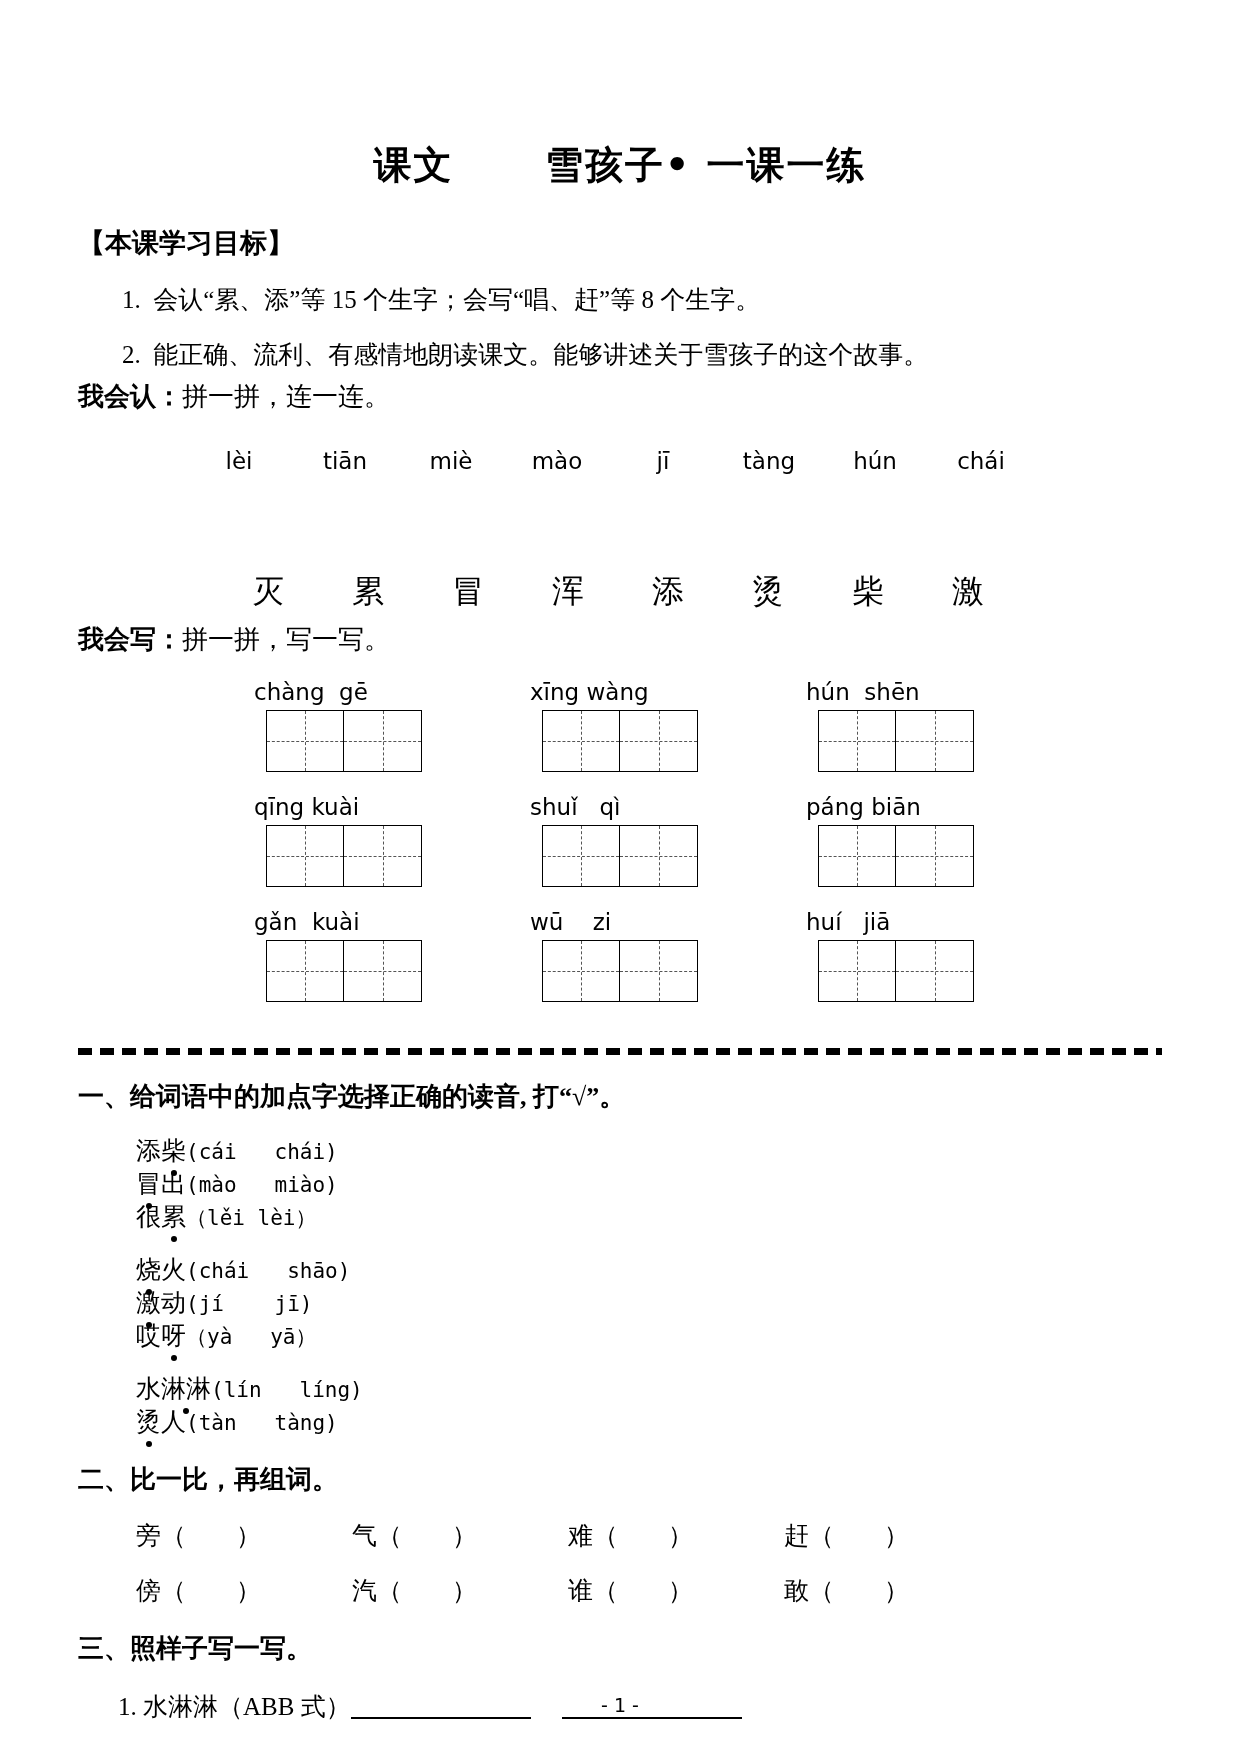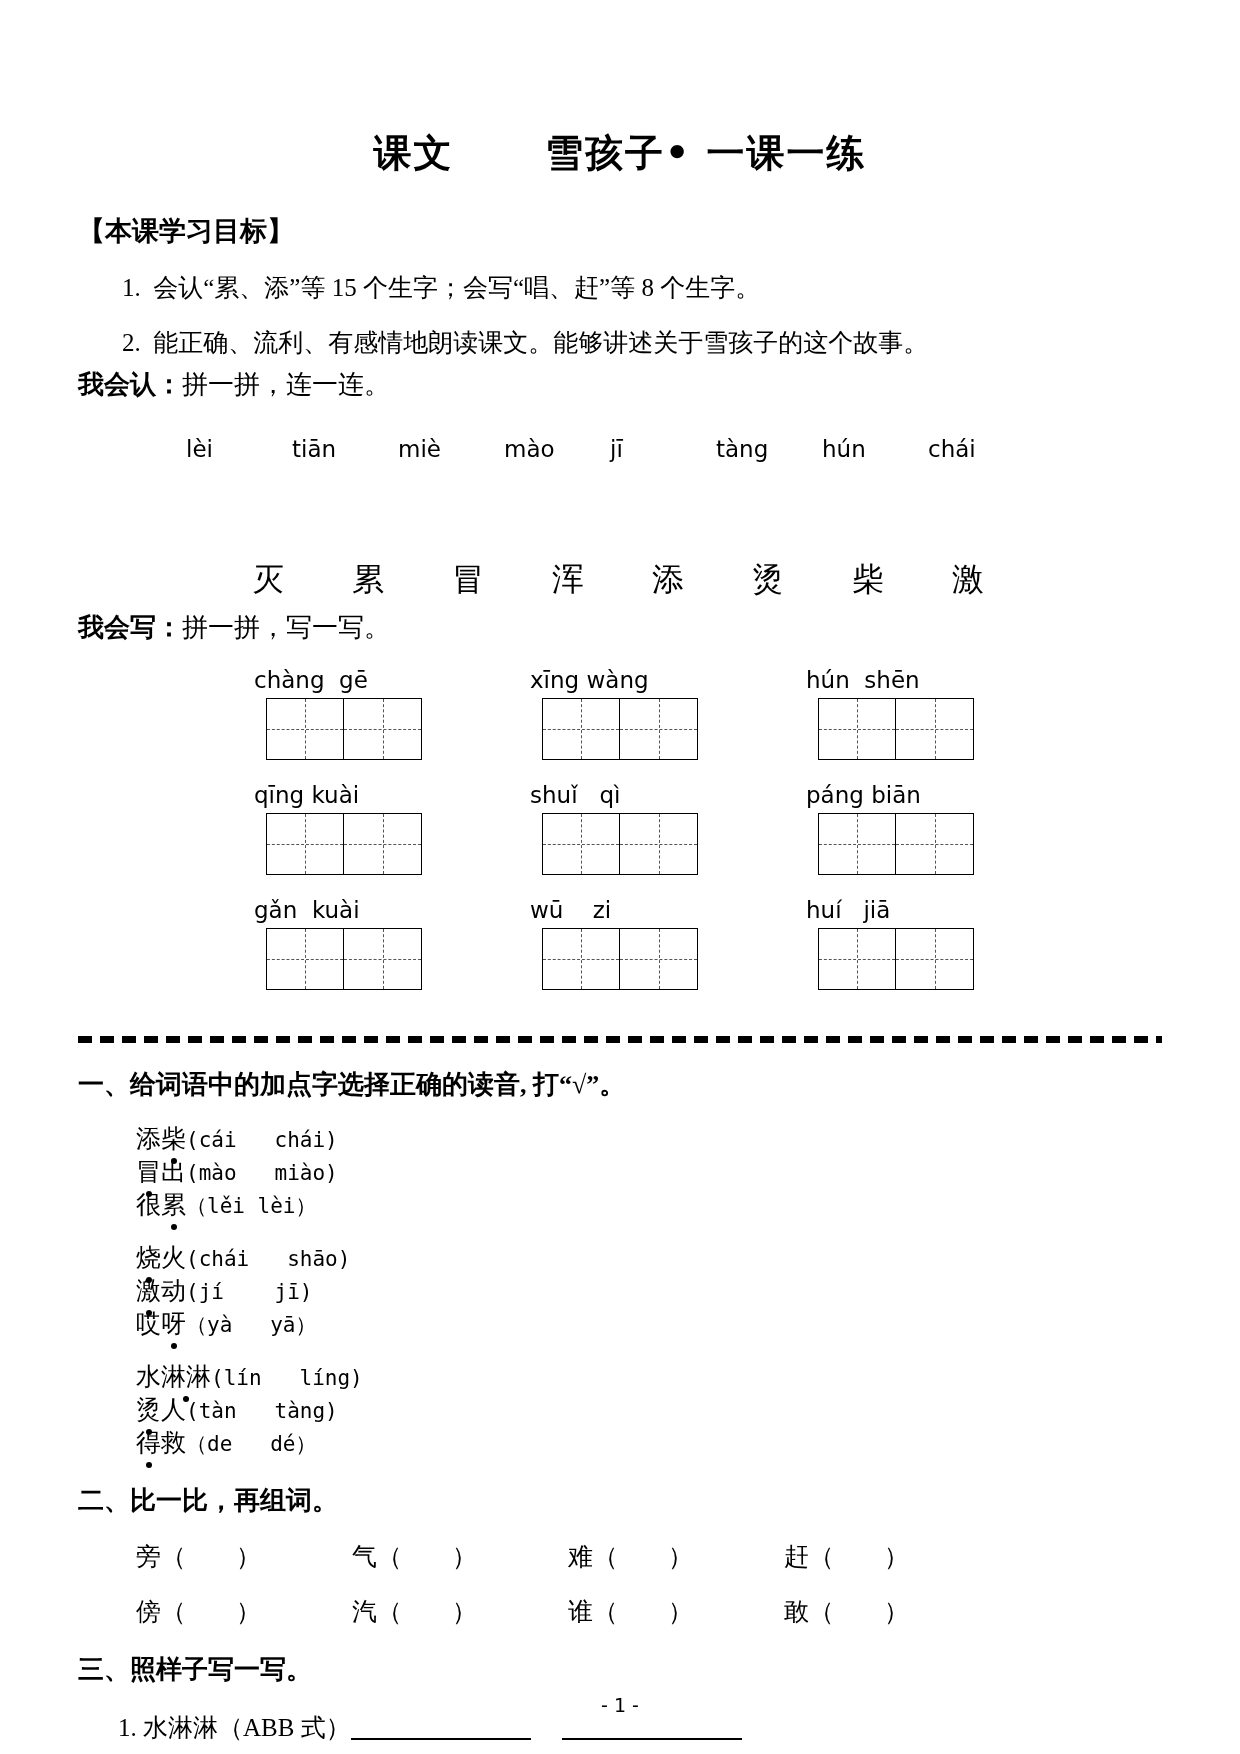--- a/index.html
+++ b/index.html
@@ -12,21 +12,21 @@
     height: 1754px;
     font-family: "Liberation Serif", "DejaVu Serif", serif;
     color: #000000;
     position: relative;
     overflow: hidden;
   }
   .page {
     width: 1240px;
     height: 1754px;
     box-sizing: border-box;
-    padding: 0 78px;
+    padding: 12px 78px;
     position: relative;
   }
 
   
   .doc-title {
     text-align: center;
     font-size: 38px;
     font-weight: bold;
     letter-spacing: 2px;
     margin: 0;
@@ -63,21 +63,21 @@
   .pinyin-row {
     display: flex;
     justify-content: flex-start;
     margin-top: 34px;
     padding-left: 108px;
     font-family: "DejaVu Sans", "Liberation Sans", sans-serif;
     font-size: 23px;
   }
   .pinyin-row > span {
     width: 106px;
-    text-align: left;
+    text-align: center;
   }
   .char-row {
     display: flex;
     justify-content: flex-start;
     margin-top: 96px;
     padding-left: 140px;
     font-size: 32px;
   }
   .char-row > span {
     width: 100px;
@@ -343,21 +343,20 @@
 
   <div class="ex-row">
     <div class="item"><span class="dotted">烧</span><span>火</span><span class="py">(chái   shāo)</span></div>
     <div class="item"><span class="dotted">激</span><span>动</span><span class="py">(jí    jī)</span></div>
     <div class="item"><span>哎</span><span class="dotted">呀</span><span class="py">（yà   yā）</span></div>
   </div>
 
   <div class="ex-row">
     <div class="item"><span>水</span><span class="dotted">淋淋</span><span class="py">(lín   líng)</span></div>
     <div class="item"><span class="dotted">烫</span><span>人</span><span class="py">(tàn   tàng)</span></div>
-    <div class="item"><span class="dotted">得</span><span>救</span><span class="py">（de   dé）</span></div>
   </div>
 
   <div class="ex-head">二、比一比，再组词。</div>
 
   <div class="gw-row">
     <div class="gw">旁（        ）</div>
     <div class="gw">气（        ）</div>
     <div class="gw">难（        ）</div>
     <div class="gw">赶（        ）</div>
   </div>

